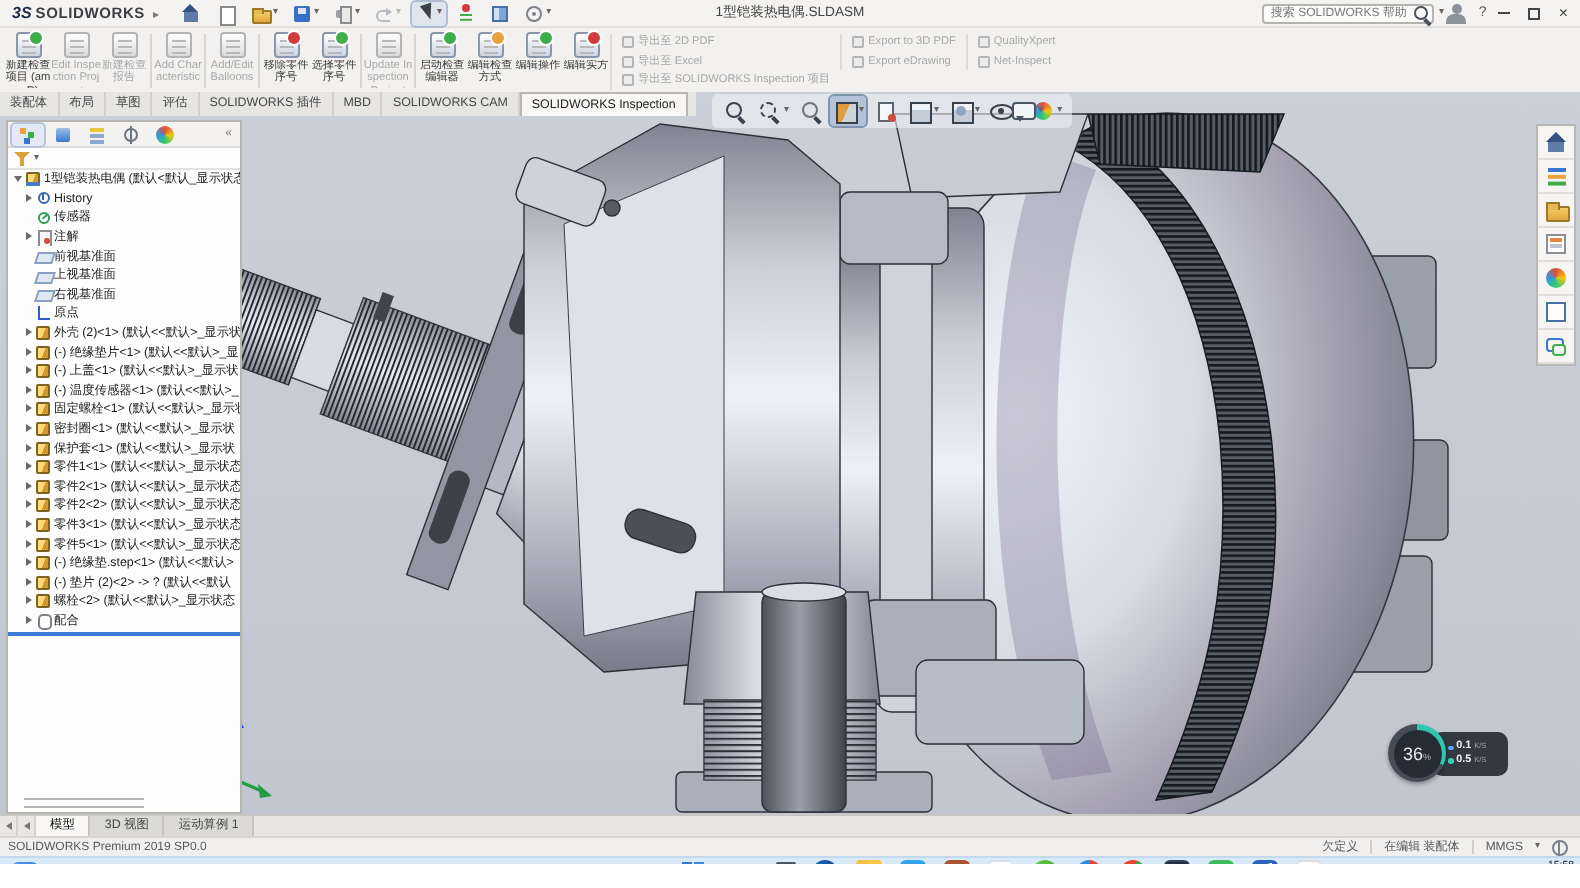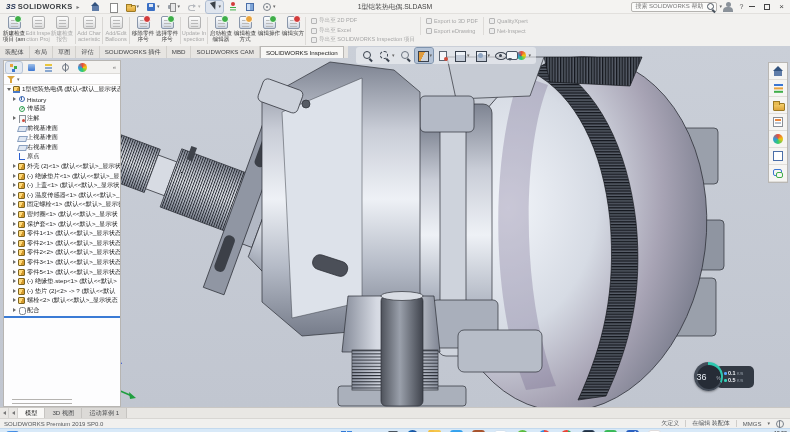--- a/index.html
+++ b/index.html
@@ -153,21 +153,21 @@
   .t-forum::after{content:"";position:absolute;right:0.5px;bottom:0.5px;width:5px;height:4px;border:1.2px solid #3fae49;border-radius:2px;background:#f6f5f3}
 
   
   .ovl{position:absolute;left:694px;top:362px;z-index:6;display:flex;align-items:center}
   .ovl-pill{position:absolute;left:22px;top:4px;width:38px;height:22px;background:rgba(38,44,54,.92);border-radius:5px;display:flex;flex-direction:column;justify-content:center;gap:1px;padding-left:8px}
   .ovl-row{display:flex;align-items:baseline;gap:1.5px;line-height:1}
   .ovl-dot{width:2.6px;height:2.6px;border-radius:50%;align-self:center}
   .ovl-val{font-size:5.4px;color:#f0f3f7;font-weight:700}
   .ovl-unit{font-size:3.8px;color:#9aa3ad}
   .ovl-circle{position:relative;width:29px;height:29px;border-radius:50%;background:conic-gradient(#2ec8b0 0 115deg,#454d59 115deg 360deg);display:flex;align-items:center;justify-content:center;box-shadow:0 1px 2px rgba(0,0,0,.35)}
-  .ovl-inner{width:24px;height:24px;border-radius:50%;background:#262c36;display:flex;align-items:baseline;justify-content:space-between}
+  .ovl-inner{width:24px;height:24px;border-radius:50%;background:#262c36;display:flex;align-items:baseline;justify-content:center}
   .ovl-pct{font-size:9px;color:#e8edf3;line-height:24px}
   .ovl-pctu{font-size:4.5px;color:#aeb6bf;line-height:22px}
 
   
   .viewtabs{position:absolute;left:0;top:407px;width:790px;height:11px;background:#e9e7e4;border-top:1px solid #c9c7c4;display:flex;align-items:stretch;z-index:7}
   .vnav{width:9px;display:flex;align-items:center;justify-content:center;border-right:1px solid #d4d2cf}
   .vnav i{border-top:2.5px solid transparent;border-bottom:2.5px solid transparent;border-right:3.5px solid #777;display:inline-block}
   .vtab{padding:0 7px;font-size:6.2px;line-height:10px;color:#45474a;background:#dcdad7;border-right:1px solid #c6c4c1}
   .vtab.act{background:#f9f8f6;color:#111}
 

